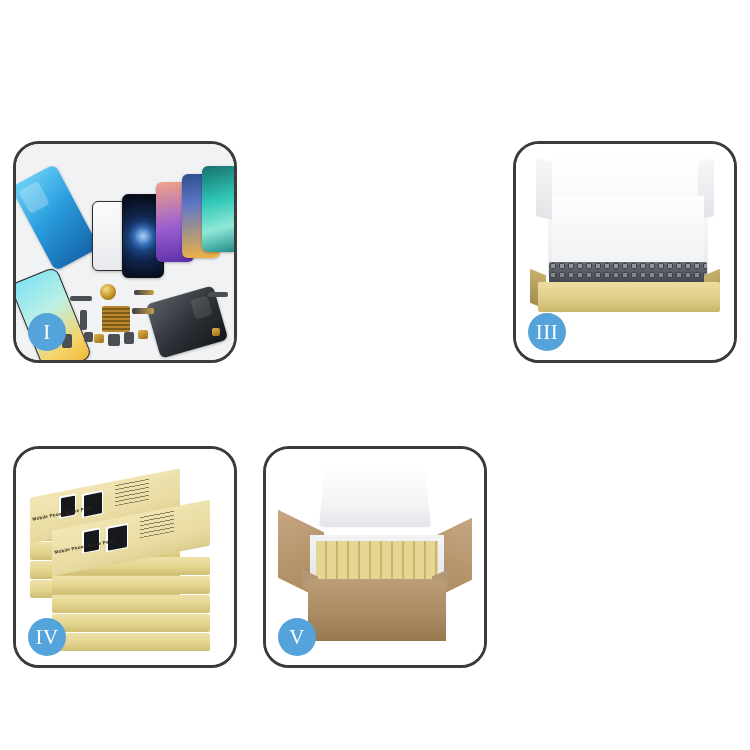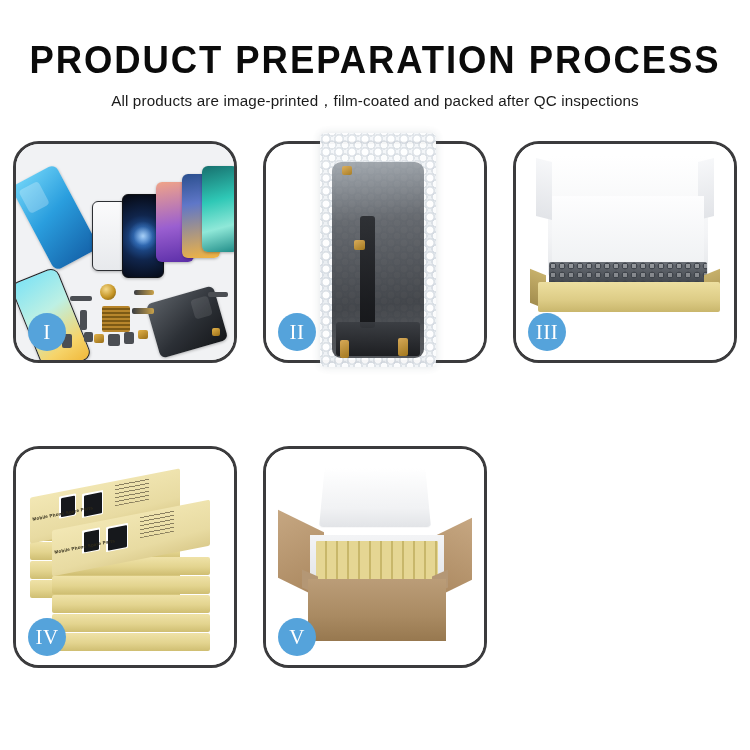--- a/index.html
+++ b/index.html
@@ -379,24 +379,20 @@
     position: absolute;
     background: rgba(140,116,82,.75);
     border-radius: 1px;
   }
 </style>
 </head>
 <body>
 
 <div id="page">
 
-  <div class="header">
-    <div class="page-title">PRODUCT PREPARATION PROCESS</div>
-    <div class="page-subtitle">All products are image-printed，film-coated and packed after QC inspections</div>
-  </div>
 
   <div class="grid">
 
     <div class="panel r0 c0">
       <div class="clip">
         <div class="scene sc-parts">
           <div class="ph ph-back"></div>
           <div class="ph ph-glass"></div>
           <div class="ph ph-lcd"></div>
           <div class="ph ph-p1"></div>
@@ -417,33 +413,20 @@
           <div class="part" style="left:108px;top:188px;width:10px;height:12px;"></div>
           <div class="part gold" style="left:122px;top:186px;width:10px;height:9px;"></div>
           <div class="part" style="left:46px;top:190px;width:10px;height:14px;"></div>
           <div class="part" style="left:192px;top:148px;width:20px;height:5px;"></div>
           <div class="part gold" style="left:196px;top:184px;width:8px;height:8px;"></div>
         </div>
       </div>
       <div class="badge">I</div>
     </div>
 
-    <div class="panel r0 c1">
-      <div class="scene sc-bubble overflow-art" style="inset:0;border-radius:23px;">
-        <div class="bubblewrap"></div>
-        <div class="bw-panelinner"></div>
-        <div class="bw-flexstrip"></div>
-        <div class="bw-base"></div>
-        <div class="bw-conn" style="left:76px;top:22px;width:10px;height:9px;"></div>
-        <div class="bw-conn" style="left:88px;top:96px;width:11px;height:10px;"></div>
-        <div class="bw-conn" style="left:74px;top:196px;width:9px;height:18px;"></div>
-        <div class="bw-conn" style="left:132px;top:194px;width:10px;height:18px;"></div>
-      </div>
-      <div class="badge">II</div>
-    </div>
 
     <div class="panel r0 c2">
       <div class="clip">
         <div class="scene sc-openbox">
           <div class="ob-lid"></div>
           <div class="ob-lid-flapL"></div>
           <div class="ob-lid-flapR"></div>
           <div class="ob-foam"></div>
           <div class="ob-contents"></div>
           <div class="ob-sideL"></div>

